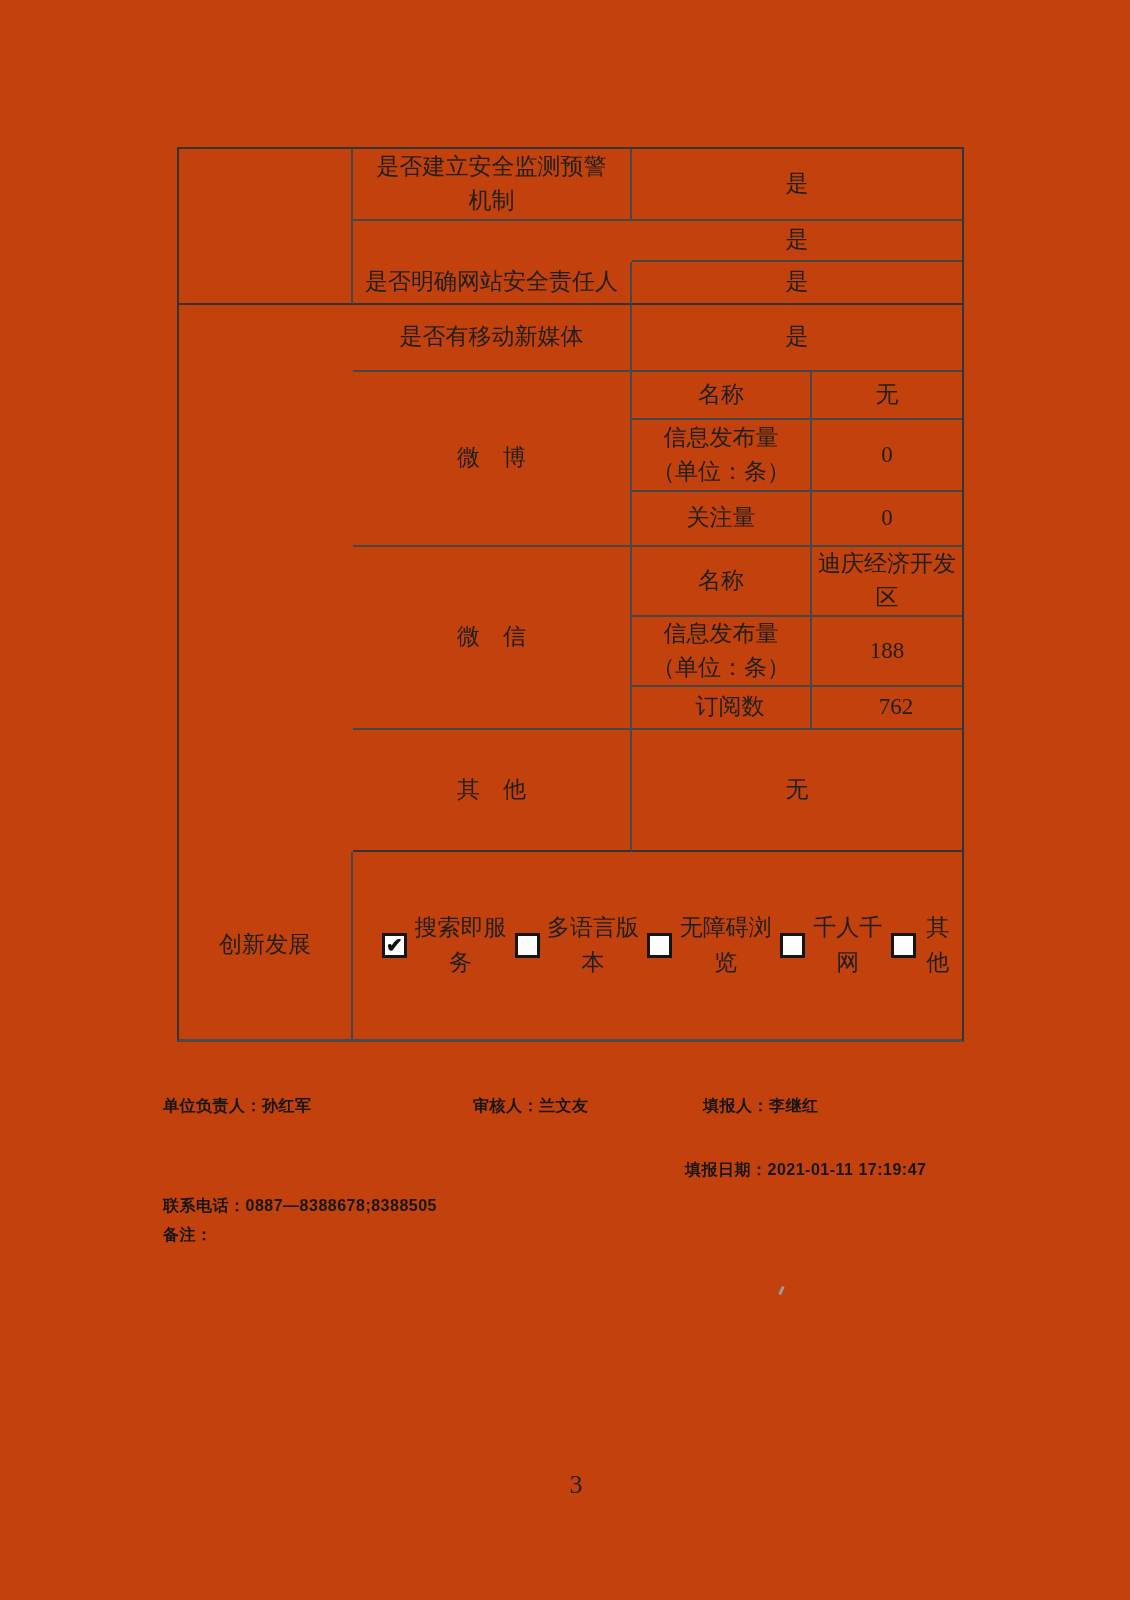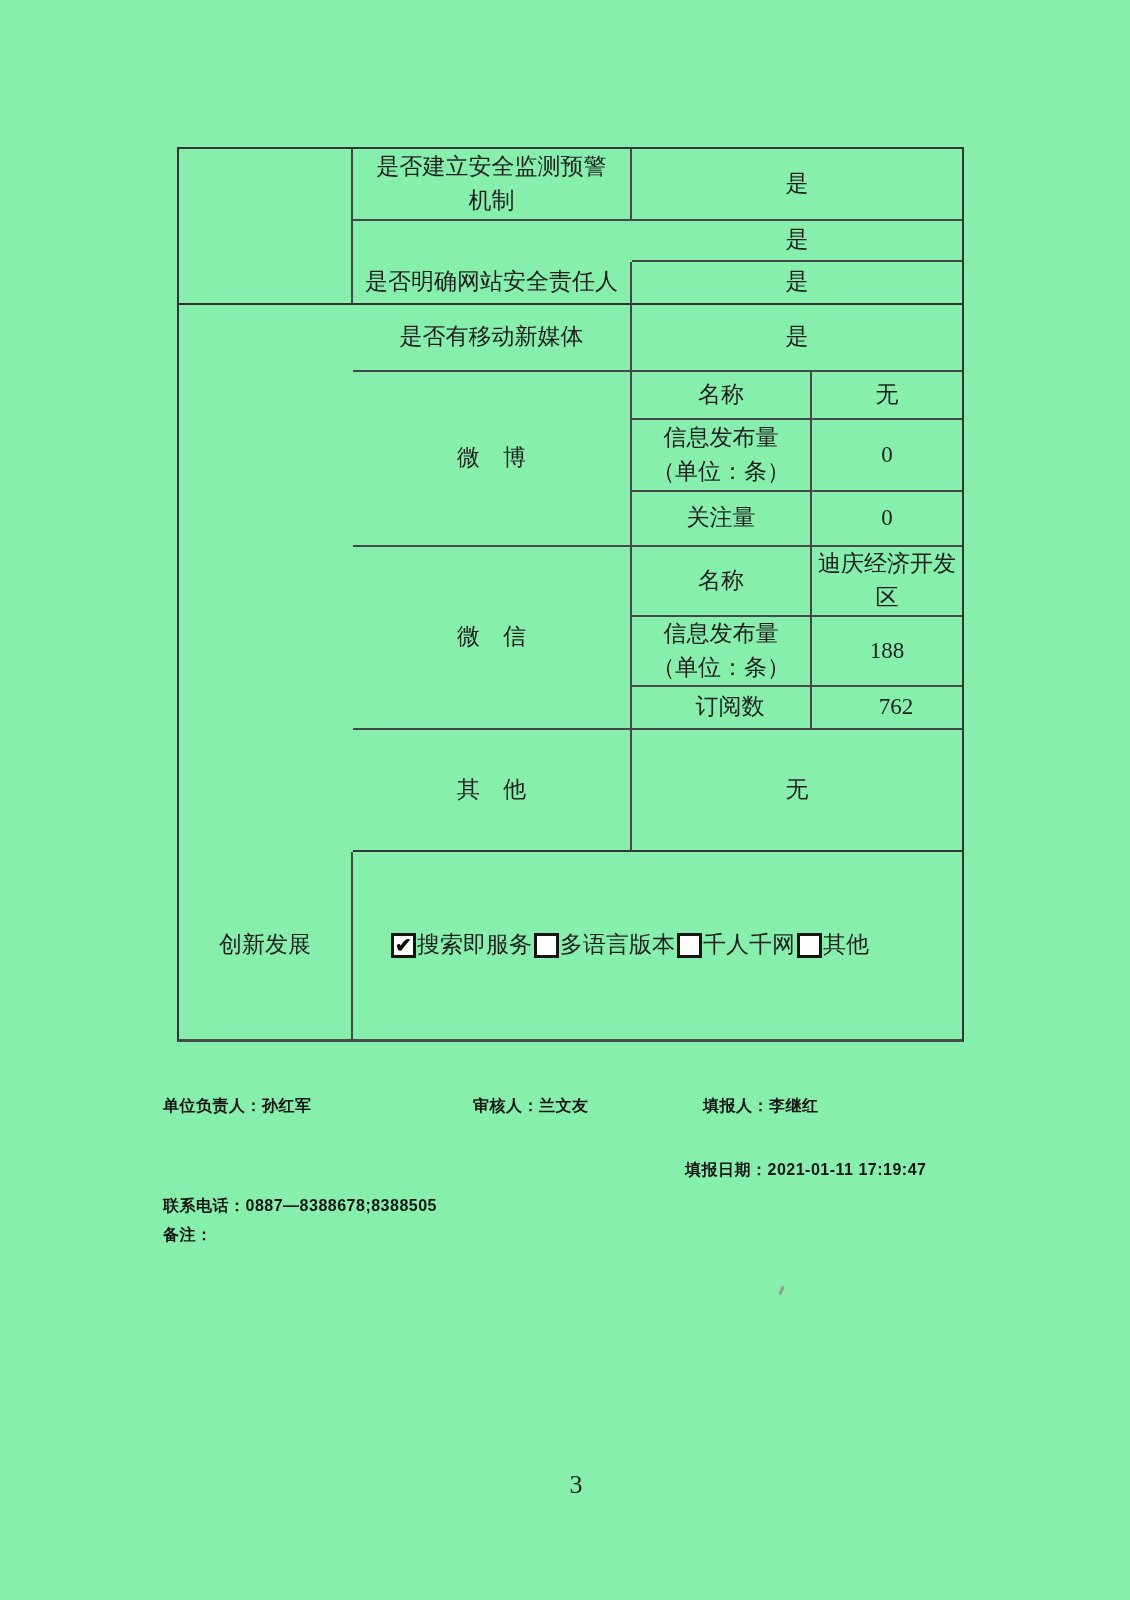--- a/index.html
+++ b/index.html
@@ -1,17 +1,17 @@
 <!DOCTYPE html>
 <html><head>
 <meta charset="utf-8">
 <style>
   html,body{margin:0;padding:0;background:#ffffff;}
   .page{
-    position:relative;width:1130px;height:1600px;background:#86efac;overflow:hidden;
+    position:relative;width:1130px;height:1600px;background:#c2410c;overflow:hidden;
     font-family:"Liberation Serif","DejaVu Serif",serif;color:#1f1f1f;
   }
   
   .tbl{
     position:absolute;left:177px;top:147px;
     display:grid;
     grid-template-columns:174px 279px 180px 150px;
     grid-template-rows:72px 41px 43px 67px 48px 72px 55px 70px 70px 43px 122px 187px;
     border:2px solid #343434;border-bottom-width:3px;border-bottom-color:#4a4a4a;
   }
@@ -24,21 +24,21 @@
   }
   .noR{border-right:none;}
   .noB{border-bottom:none;}
   .gb{border-bottom-width:2.5px;border-bottom-color:#333;}
   .c1{grid-column:1;} .c2{grid-column:2;} .c3{grid-column:3;} .c4{grid-column:4;}
   .c34{grid-column:3/5;} .c24{grid-column:2/5;}
   .r1{grid-row:1;} .r2{grid-row:2;} .r3{grid-row:3;} .r4{grid-row:4;} .r5{grid-row:5;}
   .r6{grid-row:6;} .r7{grid-row:7;} .r8{grid-row:8;} .r9{grid-row:9;} .r10{grid-row:10;padding-left:22px;}
   .r11{grid-row:11;} .r12{grid-row:12;}
   .r1-3{grid-row:1/4;} .r4-11{grid-row:4/12;} .r5-7{grid-row:5/8;} .r8-10{grid-row:8/11;}
-  .innov-cell{justify-content:flex-start;padding-left:38px;white-space:normal;}
+  .innov-cell{justify-content:space-between;padding-left:29px;white-space:normal;}
   .ck-item{display:inline-flex;align-items:center;}
   .ckbox{
     width:19px;height:19px;border:3px solid #151515;background:#fdfdfc;
     display:inline-flex;align-items:center;justify-content:center;
     margin:0 1px 0 2px;flex:0 0 auto;
   }
   .ck-item:first-child .ckbox{margin-left:0;}
   .ckbox.checked::after{content:"✔";font-size:20px;font-weight:bold;color:#0d0d0d;line-height:1;margin-top:-2px;}
   
   .ft{
@@ -103,20 +103,24 @@
       <span class="ck-item">
           <span class="ckbox checked"></span>
           <span>搜索即服务</span>
         </span>
       <span class="ck-item">
           <span class="ckbox"></span>
           <span>多语言版本</span>
         </span>
       <span class="ck-item">
           <span class="ckbox"></span>
+          <span>无障碍浏览</span>
+        </span>
+      <span class="ck-item">
+          <span class="ckbox"></span>
           <span>千人千网</span>
         </span>
       <span class="ck-item">
           <span class="ckbox"></span>
           <span>其他</span>
         </span>
     </div>
   </div>
 
   <div class="ft" style="left:163px;top:1096px;">单位负责人：孙红军</div>

